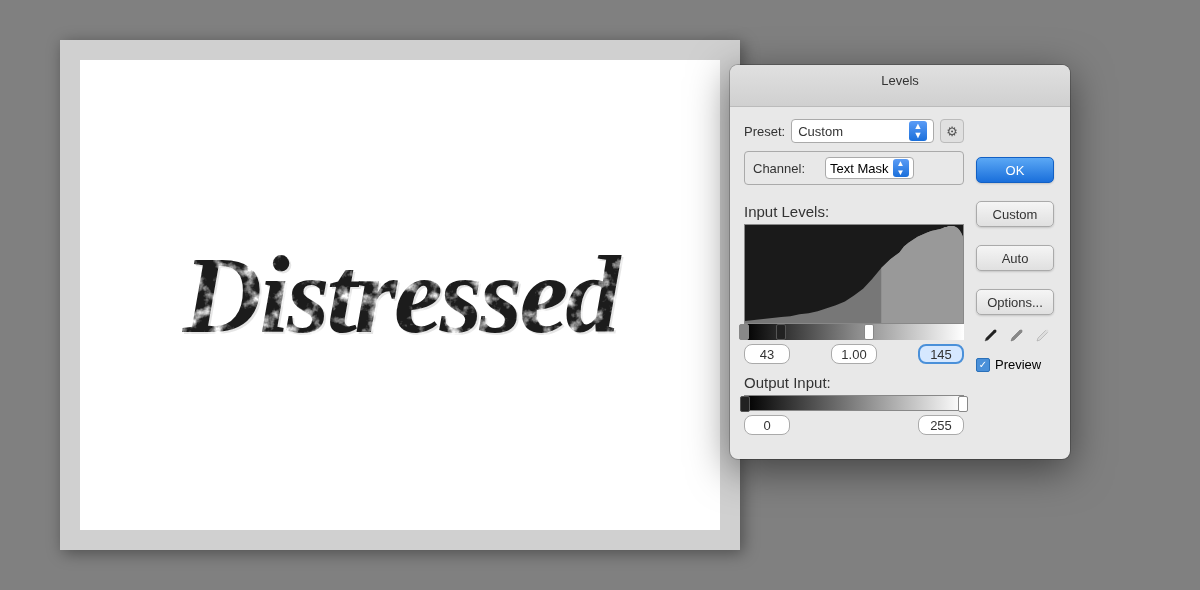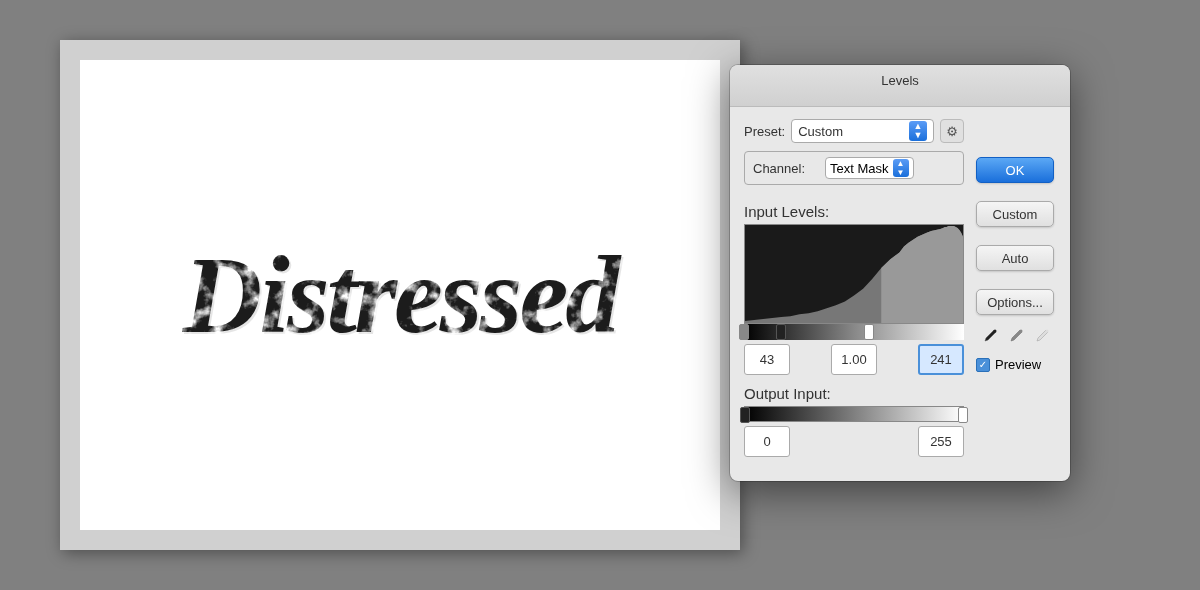--- a/index.html
+++ b/index.html
@@ -229,23 +229,23 @@
 
     
     .values-row {
       display: flex;
       align-items: center;
       justify-content: space-between;
       margin-bottom: 10px;
     }
     .value-input {
       width: 46px;
-      height: 31px;
+      height: 20px;
       border: 1px solid #aaa;
-      border-radius: 3px;
+      border-radius: 8px;
       background: white;
       text-align: center;
       font-size: 13px;
       color: #333;
       display: flex;
       align-items: center;
       justify-content: center;
     }
     .value-input.highlighted {
       border: 2px solid #4a90d9;
@@ -411,21 +411,21 @@
         <div class="slider-handle" style="left: calc(43/255 * 100%); background: #222; border-color: #555;"></div>
 
         <div class="slider-handle slider-handle-gray" style="left: calc((43 + (145-43)*0.5) / 255 * 100%);"></div>
 
         <div class="slider-handle slider-handle-white" style="left: calc(145/255 * 100%);"></div>
       </div>
 
       <div class="values-row">
         <div class="value-input">43</div>
         <div class="value-input">1.00</div>
-        <div class="value-input highlighted">241</div>
+        <div class="value-input highlighted">145</div>
       </div>
 
       <div class="section-label">Output Input:</div>
 
       <div class="output-slider-track" style="position:relative; border:1px solid #888;">
 
         <div class="slider-handle" style="left: 0%; background: #222; border-color: #555;"></div>
 
         <div class="slider-handle slider-handle-white" style="left: 100%; background: white;"></div>
       </div>

